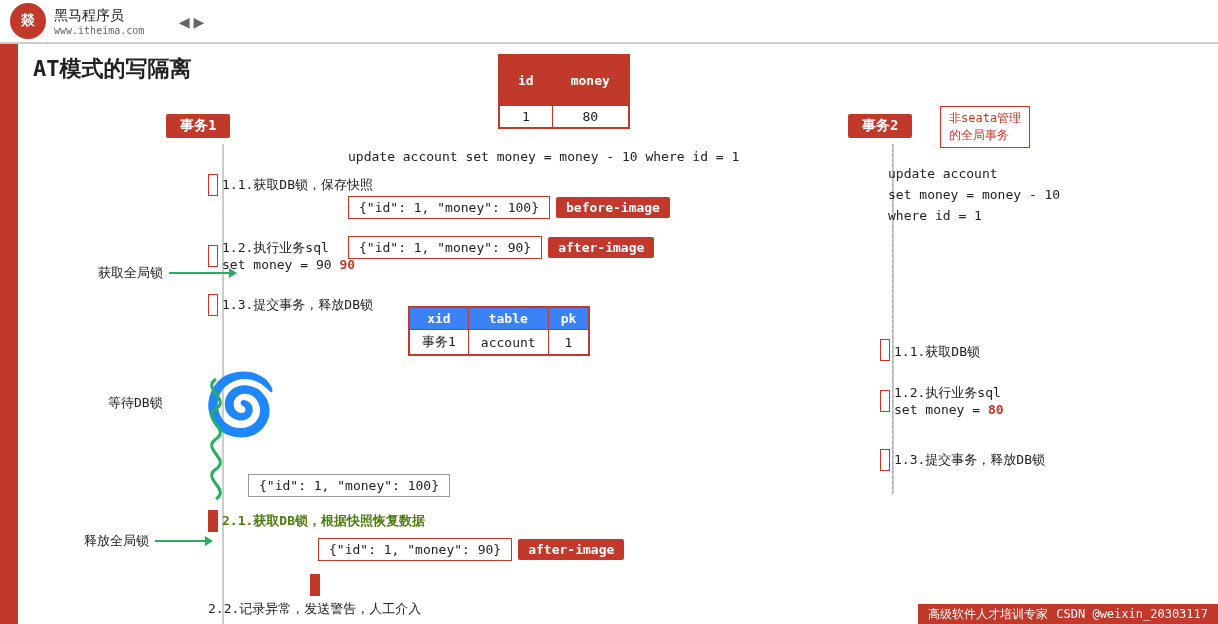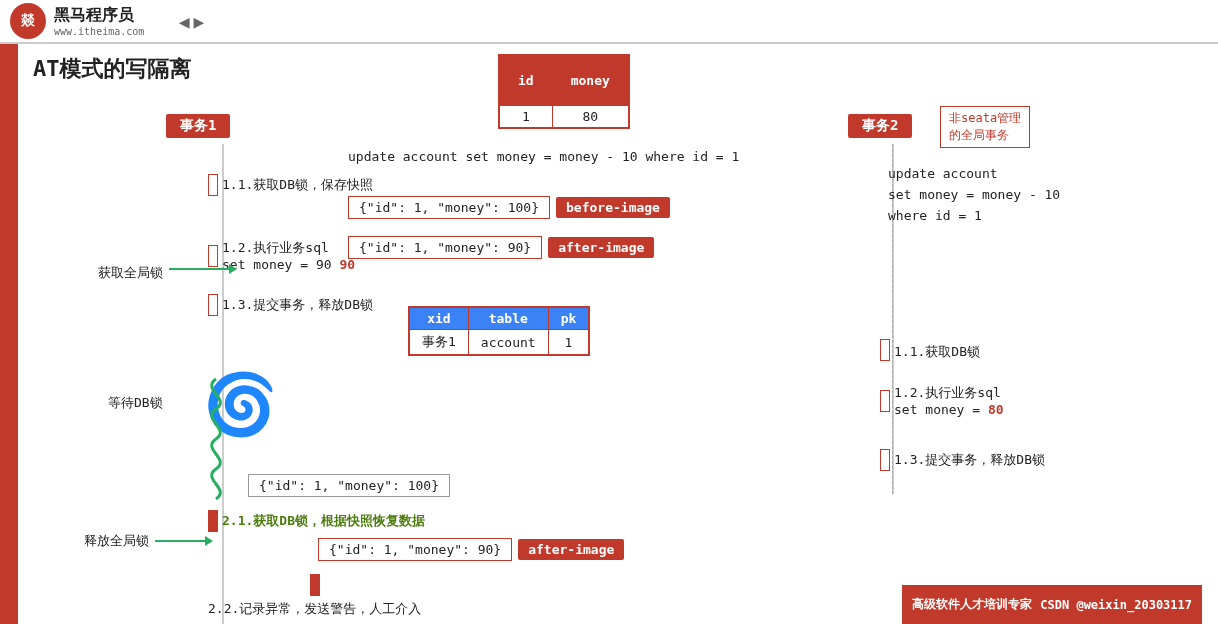--- a/index.html
+++ b/index.html
@@ -34,22 +34,22 @@
       background: #c0392b;
       border-radius: 50%;
       display: flex;
       align-items: center;
       justify-content: center;
       color: white;
       font-weight: bold;
       font-size: 14px;
     }
     .logo-text {
-      font-size: 16px;
-      font-weight: bold;
+      font-size: 14px;
+      font-weight: normal;
       color: #222;
     }
     .logo-sub {
       font-size: 10px;
       color: #666;
     }
     .header-slogan {
       flex: 1;
       text-align: center;
       font-size: 14px;
@@ -185,29 +185,28 @@
       padding: 3px 8px;
       font-size: 12px;
       color: #c0392b;
       display: inline-block;
     }
 
     
     .bottom-bar {
       position: absolute;
       bottom: 0;
-      right: 16px;
+      right: 0;
       width: 300px;
-      height: 39px;
+      height: 20px;
       background: #c0392b;
       display: flex;
       align-items: center;
       justify-content: space-between;
       padding: 0 10px;
-      font-weight: bold;
     }
     .bottom-bar-text {
       color: white;
       font-size: 12px;
     }
   </style>
 </head>
 <body>
 
 <div class="left-red-bar"></div>
@@ -273,21 +272,21 @@
     <div style="border:1px solid #c0392b; width:10px; height:22px; background:white;"></div>
     <div>
       <div>1.2.执行业务sql</div>
       <div>
         <span>set money = 90</span>
         <span style="color:#c0392b; font-weight:bold;">90</span>
       </div>
     </div>
   </div>
 
-  <div style="position:absolute; top:220px; left:80px; display:flex; align-items:flex-start; gap:6px;">
+  <div style="position:absolute; top:220px; left:80px; display:flex; align-items:center; gap:6px;">
     <span>获取全局锁</span>
     <div style="display:flex; align-items:center;">
       <div style="width:60px; height:2px; background:#27ae60;"></div>
       <div style="width:0; height:0; border-top:5px solid transparent; border-bottom:5px solid transparent; border-left:8px solid #27ae60;"></div>
     </div>
   </div>
 
   <div style="position:absolute; top:192px; left:330px; display:flex; align-items:center; gap:6px;">
     <span class="code-box">{"id": 1, "money": 90}</span>
     <span class="badge-red">after-image</span>

